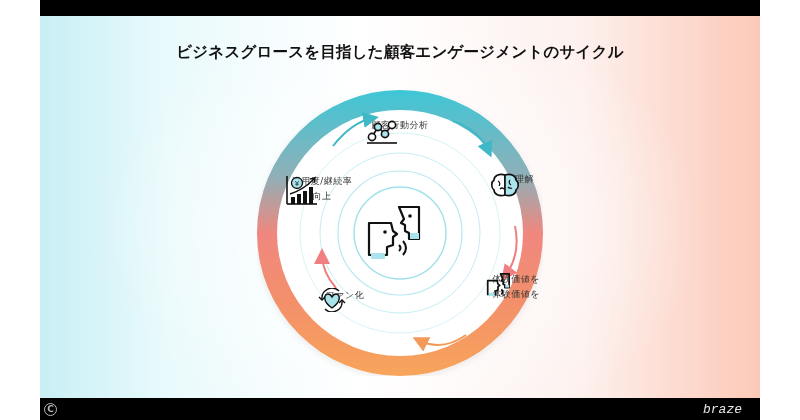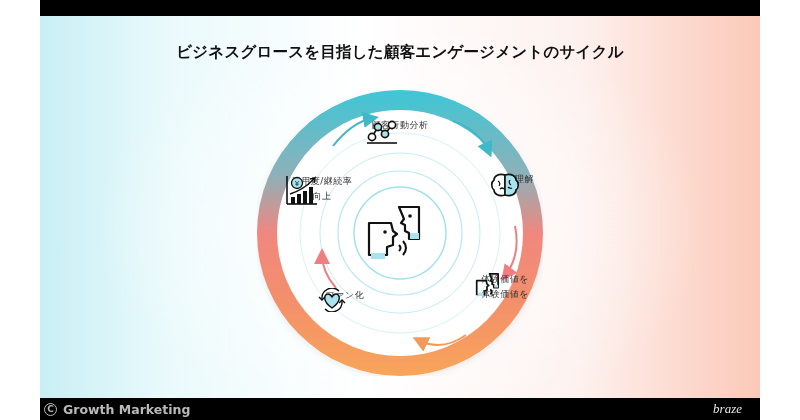--- a/index.html
+++ b/index.html
@@ -30,21 +30,21 @@
   .node .label { display: block; white-space: nowrap; letter-spacing: 0.5px; }
   .bottombar {
     position: absolute; left: 0; top: 398px; width: 720px; height: 22px; background: #000;
     display: flex; align-items: center; justify-content: space-between; padding: 0 18px 0 4px; box-sizing: border-box;
   }
   .brand-left { display: flex; align-items: center; gap: 6px; color: #b9b9b9; font-weight: bold; font-size: 12.5px; font-family: "DejaVu Sans", sans-serif; }
   .copyright-icon {
     width: 13px; height: 13px; border: 1.8px solid #b9b9b9; border-radius: 50%;
     display: inline-flex; align-items: center; justify-content: center; font-size: 9px; line-height: 1; box-sizing: border-box;
   }
-  .brand-right { color: #e8e8e8; font-family: Liberation Serif, serif; font-style: italic; font-size: 13px; }
+  .brand-right { color: #e8e8e8; font-family: Liberation Mono, monospace; font-style: italic; font-size: 13px; }
 </style>
 </head>
 <body>
 
 <div class="slide-frame">
   <div class="topbar"></div>
 
   <div class="slide">
     <div class="title">ビジネスグロースを目指した顧客エンゲージメントのサイクル</div>
 
@@ -113,21 +113,21 @@
 
       <div class="node" style="left:233px;top:82px;width:50px;">
         <svg width="30" height="26" viewBox="0 0 30 26">
           <path d="M15,3 C9,1 4,4 4,8 C1,10 1,16 4,18 C4,22 9,25 15,23 Z" fill="#fff" stroke="#111" stroke-width="1.6"></path>
           <path d="M15,3 C21,1 26,4 26,8 C29,10 29,16 26,18 C26,22 21,25 15,23 Z" fill="#a9e4ec" stroke="#111" stroke-width="1.6"></path>
           <path d="M8,9 q3,2 1,5 M10,17 q2,-2 4,0 M20,8 q-2,3 1,5 M22,16 q-2,1 -4,-1" fill="none" stroke="#111" stroke-width="1.2"></path>
         </svg>
         <span class="label">顧客理解</span>
       </div>
 
-      <div class="node" style="left:218px;top:182px;width:60px;">
+      <div class="node" style="left:229px;top:182px;width:60px;">
         <svg width="30" height="26" viewBox="0 0 70 60">
           <path d="M34,4 h20 v32 h-10 v-6 l-4,-2 v-6 l-4,-2 l3,-4 z" fill="none" stroke="#111" stroke-width="4" stroke-linejoin="round"></path>
           <rect x="45" y="30" width="9" height="6" fill="#a9e4ec"></rect>
           <path d="M4,20 h22 l2,8 l4,3 l-4,3 v8 l-6,2 v8 h-18 z" fill="none" stroke="#111" stroke-width="4" stroke-linejoin="round"></path>
           <rect x="6" y="48" width="14" height="8" fill="#a9e4ec"></rect>
           <path d="M36,40 q5,6 0,12" fill="none" stroke="#111" stroke-width="4"></path>
         </svg>
         <span class="label">体験価値を</span>
         <span class="label">体験価値を</span>
       </div>
@@ -158,17 +158,16 @@
         </svg>
         <span class="label">活用度/継続率</span>
         <span class="label">向上</span>
       </div>
     </div>
   </div>
 
   <div class="bottombar">
     <div class="brand-left">
       <span class="copyright-icon">C</span>
-      <span>Growth Marketing</span>
     </div>
     <div class="brand-right">braze</div>
   </div>
 </div>
 
 </body></html>

